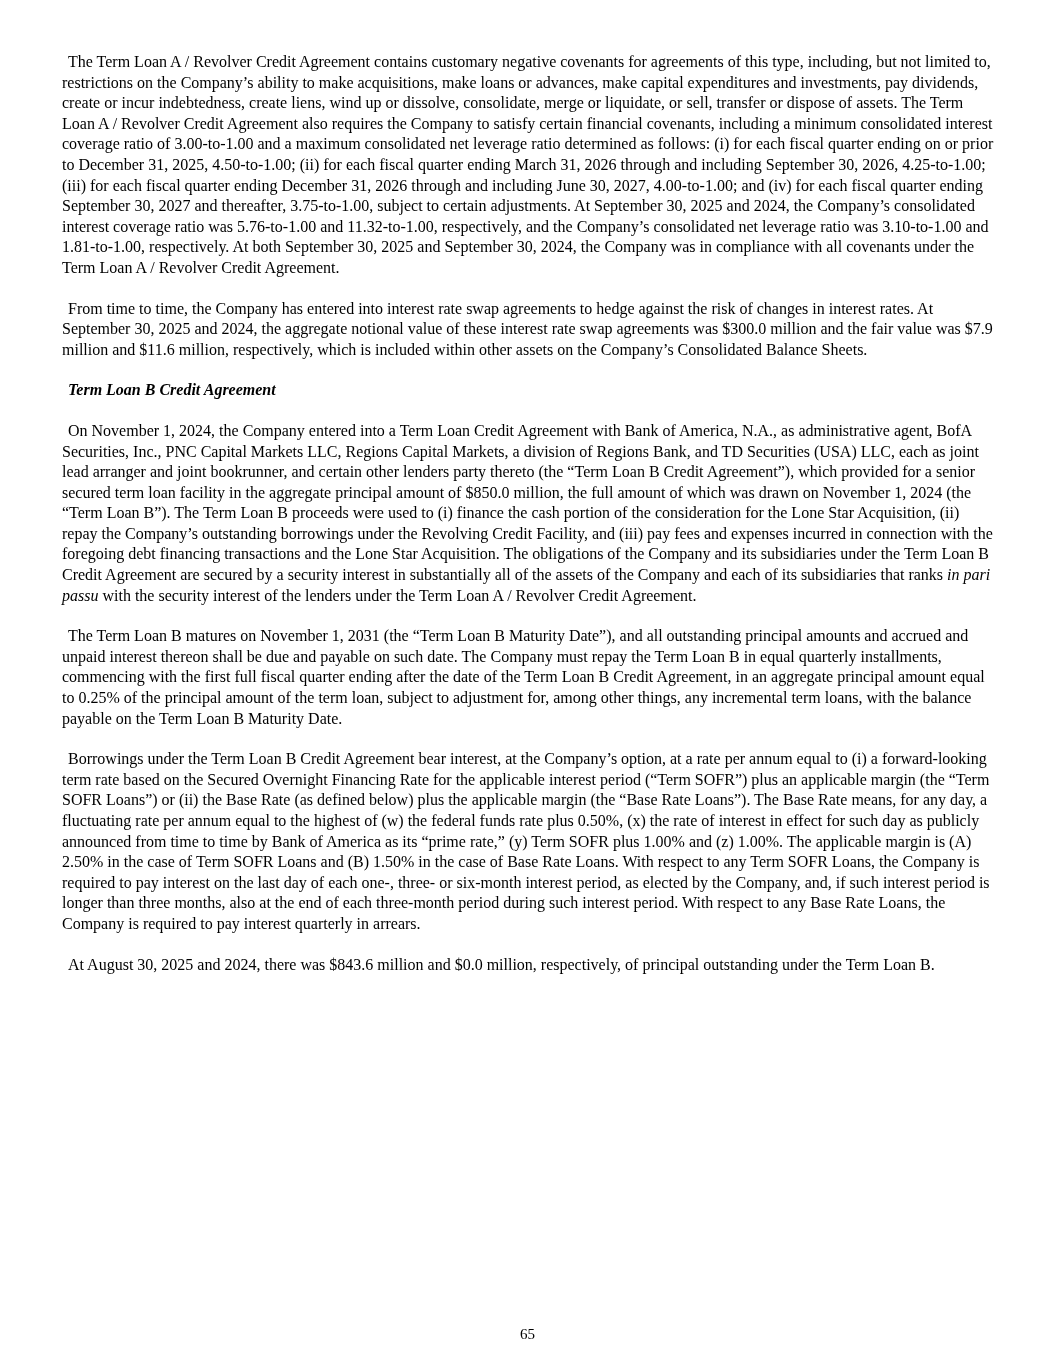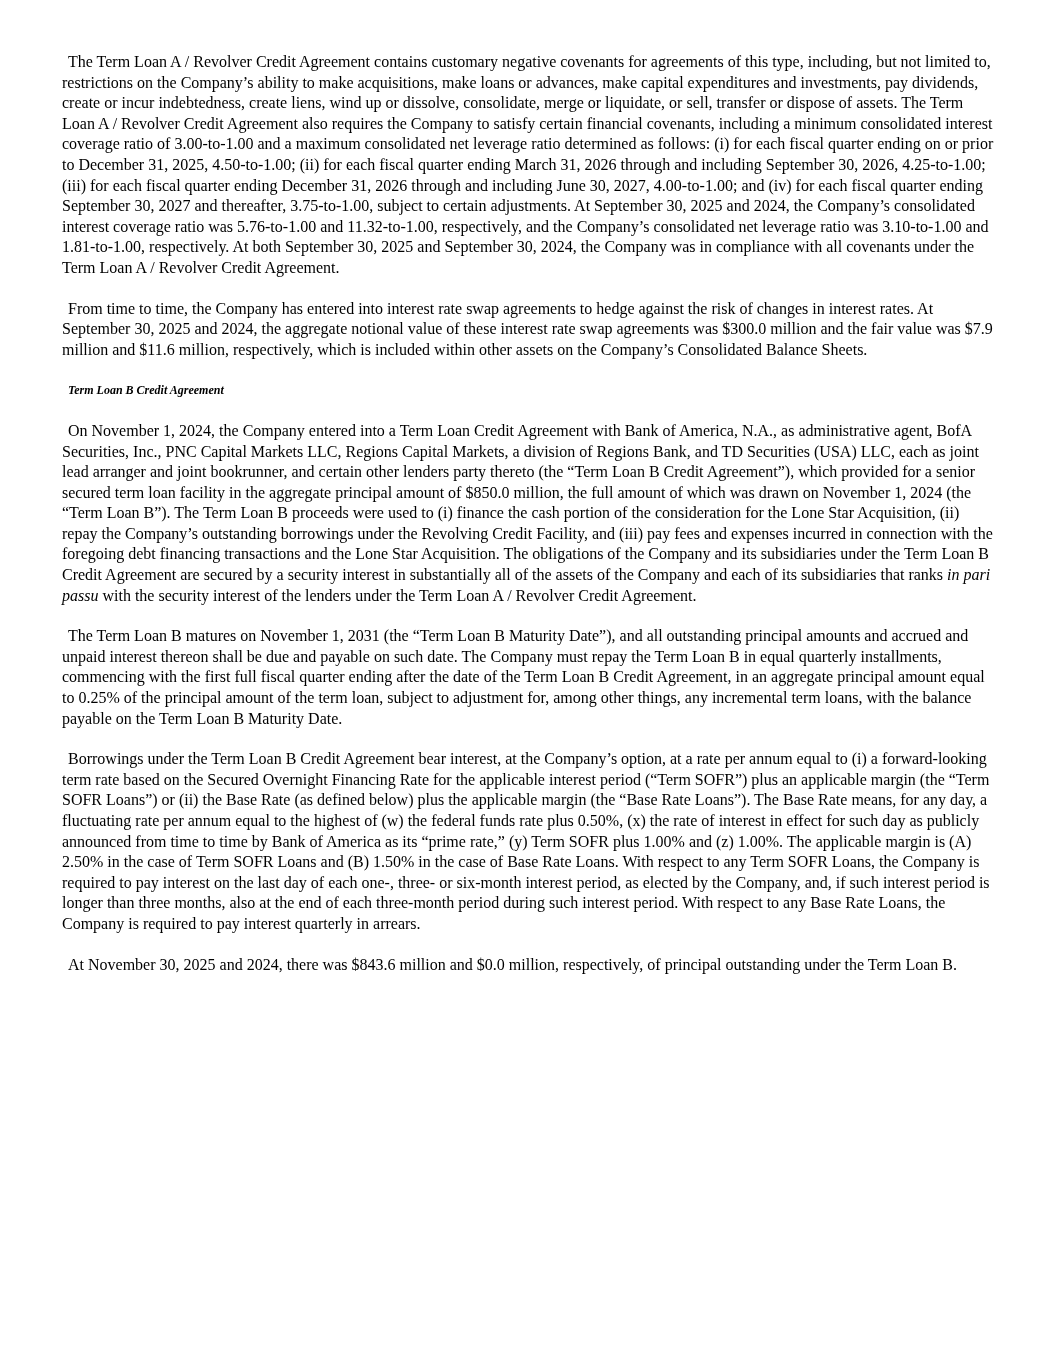--- a/index.html
+++ b/index.html
@@ -23,21 +23,21 @@
     width: 936px;
     font-size: 16px;
     line-height: 20.6px;
     text-align: left;
   }
   .content p {
     margin: 0 0 20px 0;
     text-indent: 6px;
   }
   .section-heading {
-    font-size: 12px;
+    font-size: 16px;
     font-weight: bold;
     font-style: italic;
     margin: 0 0 20px 0;
     text-indent: 6px;
     line-height: 20.6px;
   }
   .italic {
     font-style: italic;
   }
   .page-number {
@@ -60,17 +60,18 @@
     <p>From time to time, the Company has entered into interest rate swap agreements to hedge against the risk of changes in interest rates. At September 30, 2025 and 2024, the aggregate notional value of these interest rate swap agreements was $300.0 million and the fair value was $7.9 million and $11.6 million, respectively, which is included within other assets on the Company’s Consolidated Balance Sheets.</p>
 
     <h3 class="section-heading">Term Loan B Credit Agreement</h3>
 
     <p><span>On November 1, 2024, the Company entered into a Term Loan Credit Agreement with Bank of America, N.A., as administrative agent, BofA Securities, Inc., PNC Capital Markets LLC, Regions Capital Markets, a division of Regions Bank, and TD Securities (USA) LLC, each as joint lead arranger and joint bookrunner, and certain other lenders party thereto (the “Term Loan B Credit Agreement”), which provided for a senior secured term loan facility in the aggregate principal amount of $850.0 million, the full amount of which was drawn on November 1, 2024 (the “Term Loan B”). The Term Loan B proceeds were used to (i) finance the cash portion of the consideration for the Lone Star Acquisition, (ii) repay the Company’s outstanding borrowings under the Revolving Credit Facility, and (iii) pay fees and expenses incurred in connection with the foregoing debt financing transactions and the Lone Star Acquisition. The obligations of the Company and its subsidiaries under the Term Loan B Credit Agreement are secured by a security interest in substantially all of the assets of the Company and each of its subsidiaries that ranks </span><span class="italic">in pari passu</span><span> with the security interest of the lenders under the Term Loan A / Revolver Credit Agreement.</span></p>
 
     <p>The Term Loan B matures on November 1, 2031 (the “Term Loan B Maturity Date”), and all outstanding principal amounts and accrued and unpaid interest thereon shall be due and payable on such date. The Company must repay the Term Loan B in equal quarterly installments, commencing with the first full fiscal quarter ending after the date of the Term Loan B Credit Agreement, in an aggregate principal amount equal to 0.25% of the principal amount of the term loan, subject to adjustment for, among other things, any incremental term loans, with the balance payable on the Term Loan B Maturity Date.</p>
 
     <p>Borrowings under the Term Loan B Credit Agreement bear interest, at the Company’s option, at a rate per annum equal to (i) a forward-looking term rate based on the Secured Overnight Financing Rate for the applicable interest period (“Term SOFR”) plus an applicable margin (the “Term SOFR Loans”) or (ii) the Base Rate (as defined below) plus the applicable margin (the “Base Rate Loans”). The Base Rate means, for any day, a fluctuating rate per annum equal to the highest of (w) the federal funds rate plus 0.50%, (x) the rate of interest in effect for such day as publicly announced from time to time by Bank of America as its “prime rate,” (y) Term SOFR plus 1.00% and (z) 1.00%. The applicable margin is (A) 2.50% in the case of Term SOFR Loans and (B) 1.50% in the case of Base Rate Loans. With respect to any Term SOFR Loans, the Company is required to pay interest on the last day of each one-, three- or six-month interest period, as elected by the Company, and, if such interest period is longer than three months, also at the end of each three-month period during such interest period. With respect to any Base Rate Loans, the Company is required to pay interest quarterly in arrears.</p>
 
-    <p>At November 30, 2025 and 2024, there was $843.6 million and $0.0 million, respectively, of principal outstanding under the Term Loan B.</p>
+    <p>At August 30, 2025 and 2024, there was $843.6 million and $0.0 million, respectively, of principal outstanding under the Term Loan B.</p>
 
   </div>
 
+  <div class="page-number">65</div>
 </div>
 
 </body></html>

